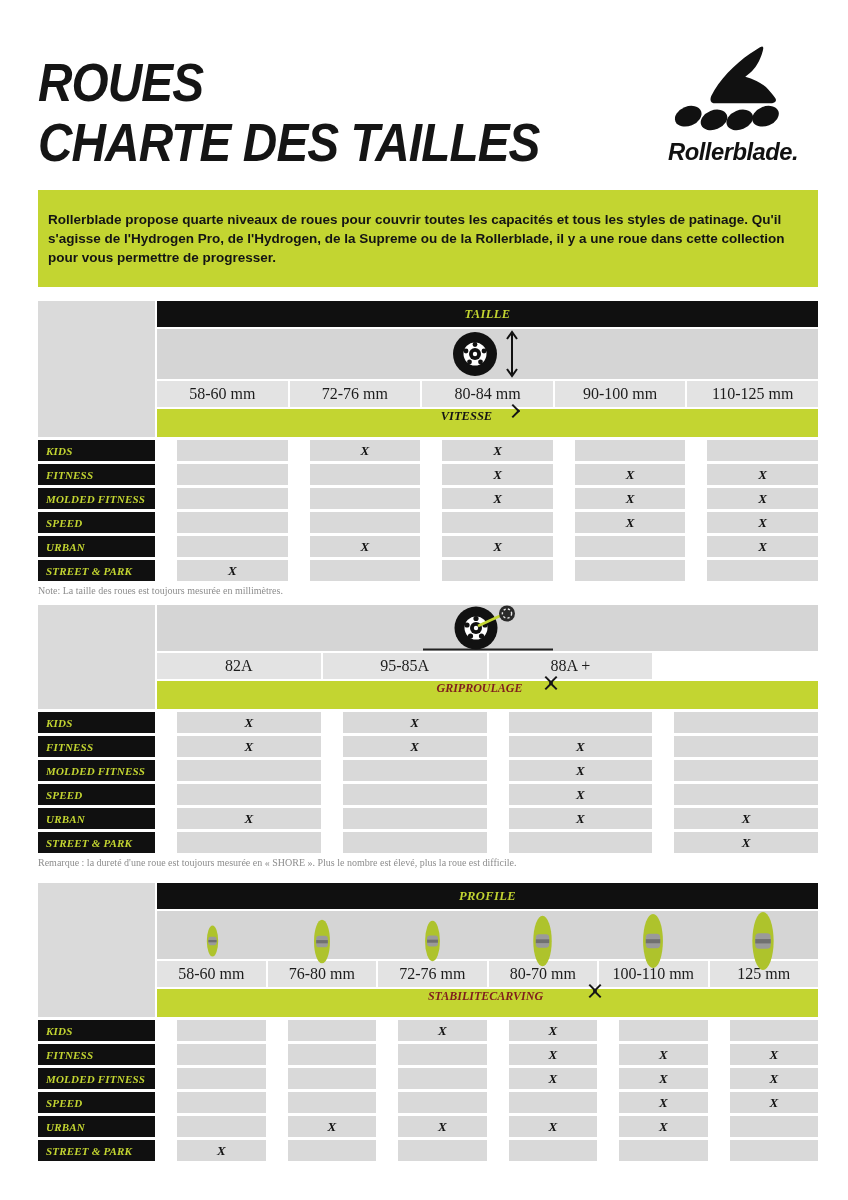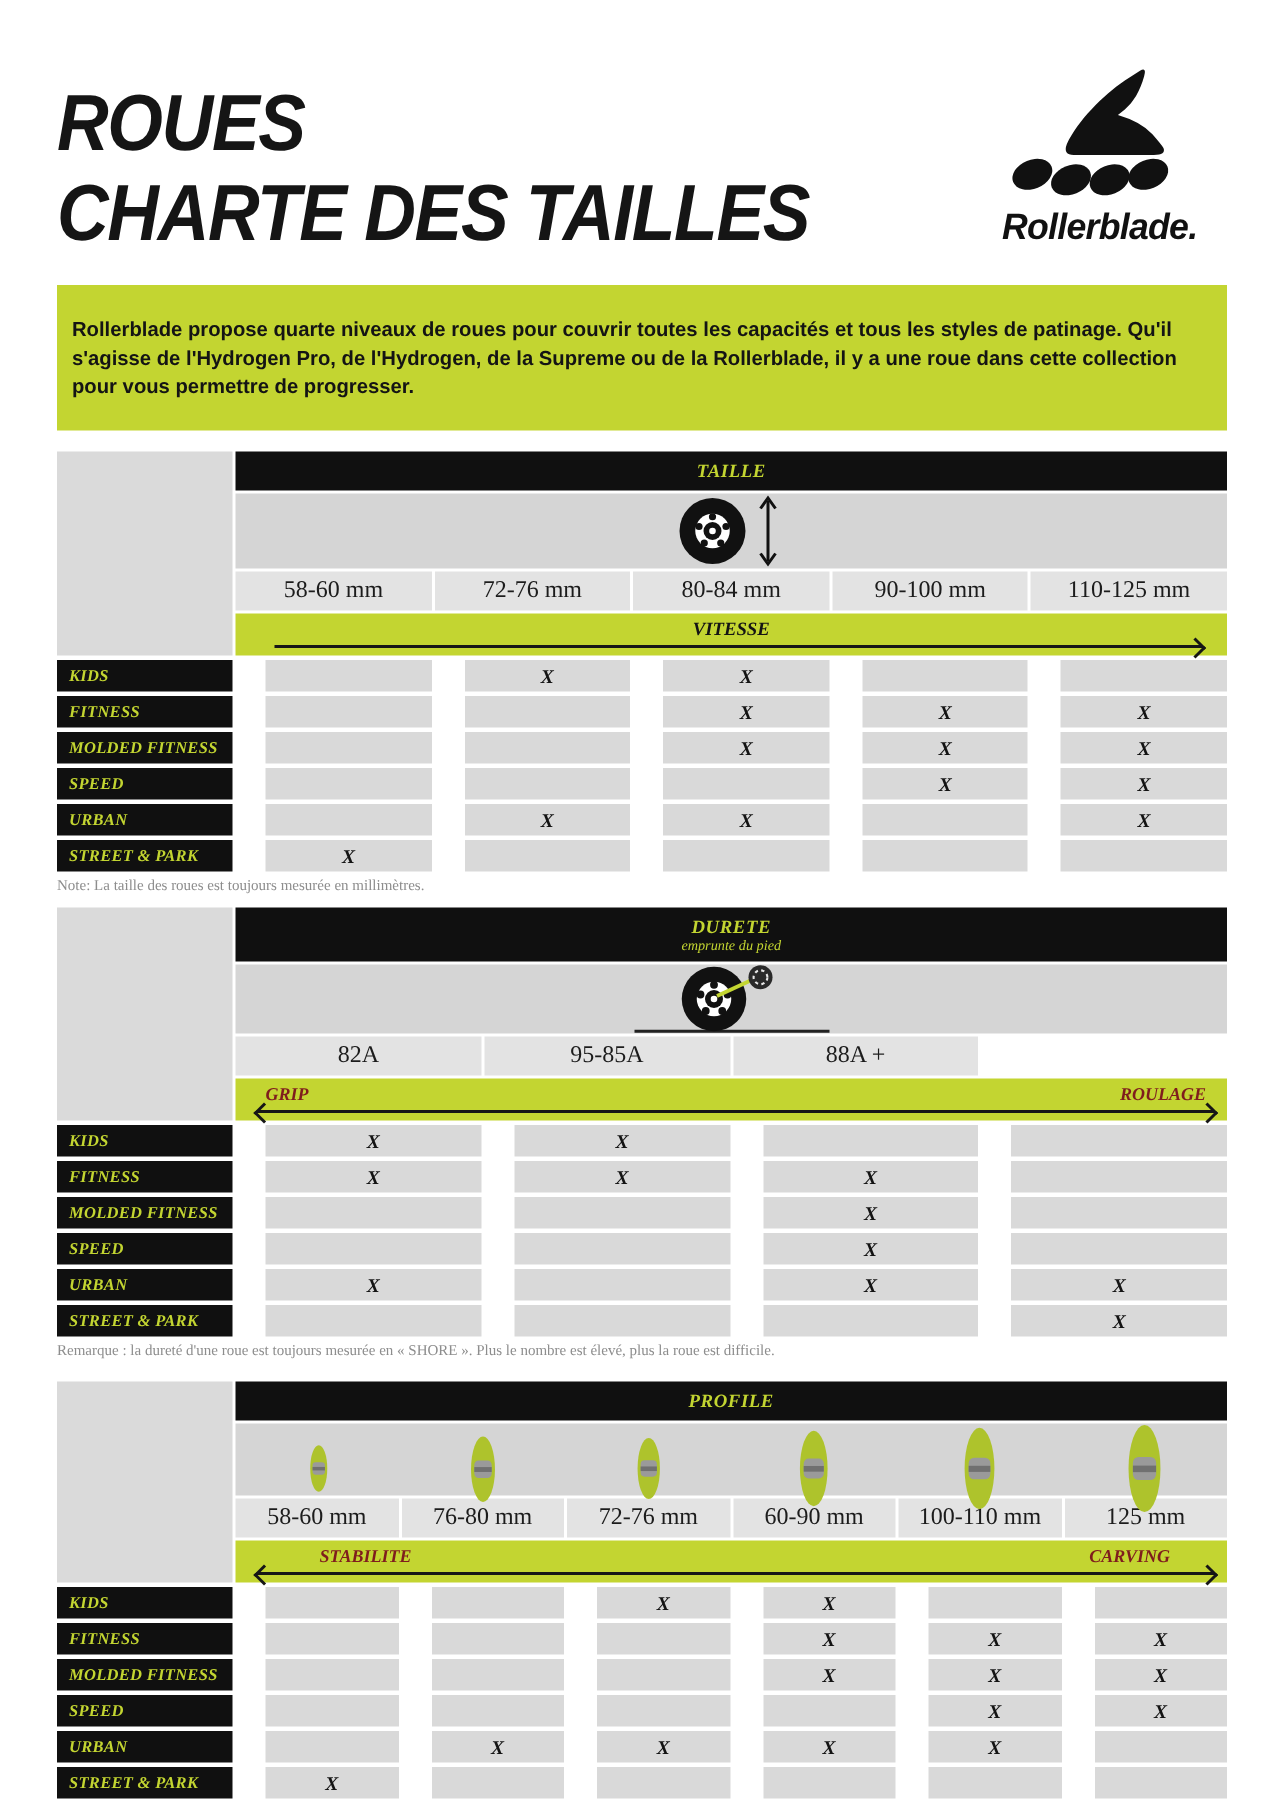--- a/index.html
+++ b/index.html
@@ -54,21 +54,21 @@
 
   .icon-area{background:#d5d5d5;display:flex;align-items:center;justify-content:center;height:50px;}
   .chart[data-table="1"] .icon-area{height:46px;}
   .chart[data-table="2"] .icon-area{height:48px;display:grid;grid-template-columns:repeat(6,1fr);place-items:center;}
 
   .cols .col-label{
     background:#e3e3e3;height:26px;line-height:26px;text-align:center;
     font-size:16px;color:#1c1c1c;
   }
 
-  .green-bar{background:var(--green);height:28px;display:flex;flex-direction:column;justify-content:center;}
+  .green-bar{background:var(--green);height:28px;display:flex;flex-direction:row;justify-content:center;}
   .gb-center{text-align:center;font-size:12.5px;font-weight:bold;font-style:italic;color:#141414;margin-bottom:3px;}
   .gb-sides{display:flex;justify-content:space-between;font-size:12px;font-weight:bold;font-style:italic;color:#7f1d1d;
     padding:0 14px 0 20px;margin-bottom:3px;}
   .chart[data-table="2"] .gb-sides{padding:0 38px 0 56px;}
 
   .arrow{height:0;border-top:2px solid #161616;position:relative;}
   .arrow-right{margin:0 16px 2px 26px;}
   .arrow-double{margin:0 8px 2px 14px;}
   .arrow::after{
     content:'';position:absolute;right:0px;top:-5px;width:8px;height:8px;
@@ -237,27 +237,20 @@
           <div class="cell"></div>
           <div class="cell"></div>
         </div>
       </div>
     <div class="note">Note: La taille des roues est toujours mesurée en millimètres.</div>
   </section>
 
   <section class="chart" data-table="1" style="--n: 4;">
     <div class="top-part">
       <div class="left-gray"></div>
-      <div class="grid">
-        <div class="spacer"></div>
-        <div class="black-bar">
-          <div class="t-title">DURETE</div>
-          <div class="t-sub">emprunte du pied</div>
-        </div>
-      </div>
       <div class="grid">
         <div class="spacer"></div>
         <div class="icon-area">
           <svg width="140" height="46" viewBox="0 0 140 46">
             <line x1="5" y1="44.5" x2="135" y2="44.5" stroke="#222" stroke-width="2"></line>
             <circle cx="58" cy="23" r="21.5" fill="#111"></circle>
             <circle cx="58" cy="23" r="11.5" fill="#fff"></circle>
             <circle cx="58" cy="23" r="6" fill="#111"></circle>
             <circle cx="58" cy="23" r="2.2" fill="#fff"></circle>
             <circle cx="58" cy="13.5" r="2.6" fill="#111"></circle>
@@ -411,21 +404,21 @@
                 <rect x="4" y="29" width="16" height="4.5" fill="#707070"></rect>
               </svg>
           </span>
         </div>
       </div>
       <div class="grid cols">
         <div class="spacer"></div>
       <div class="col-label">58-60 mm</div>
           <div class="col-label">76-80 mm</div>
           <div class="col-label">72-76 mm</div>
-          <div class="col-label">60-90 mm</div>
+          <div class="col-label">80-70 mm</div>
           <div class="col-label">100-110 mm</div>
           <div class="col-label">125 mm</div>
         </div>
       <div class="grid">
         <div class="spacer"></div>
         <div class="green-bar">
           <div class="gb-sides">
             <span>STABILITE</span>
             <span>CARVING</span>
           </div>

